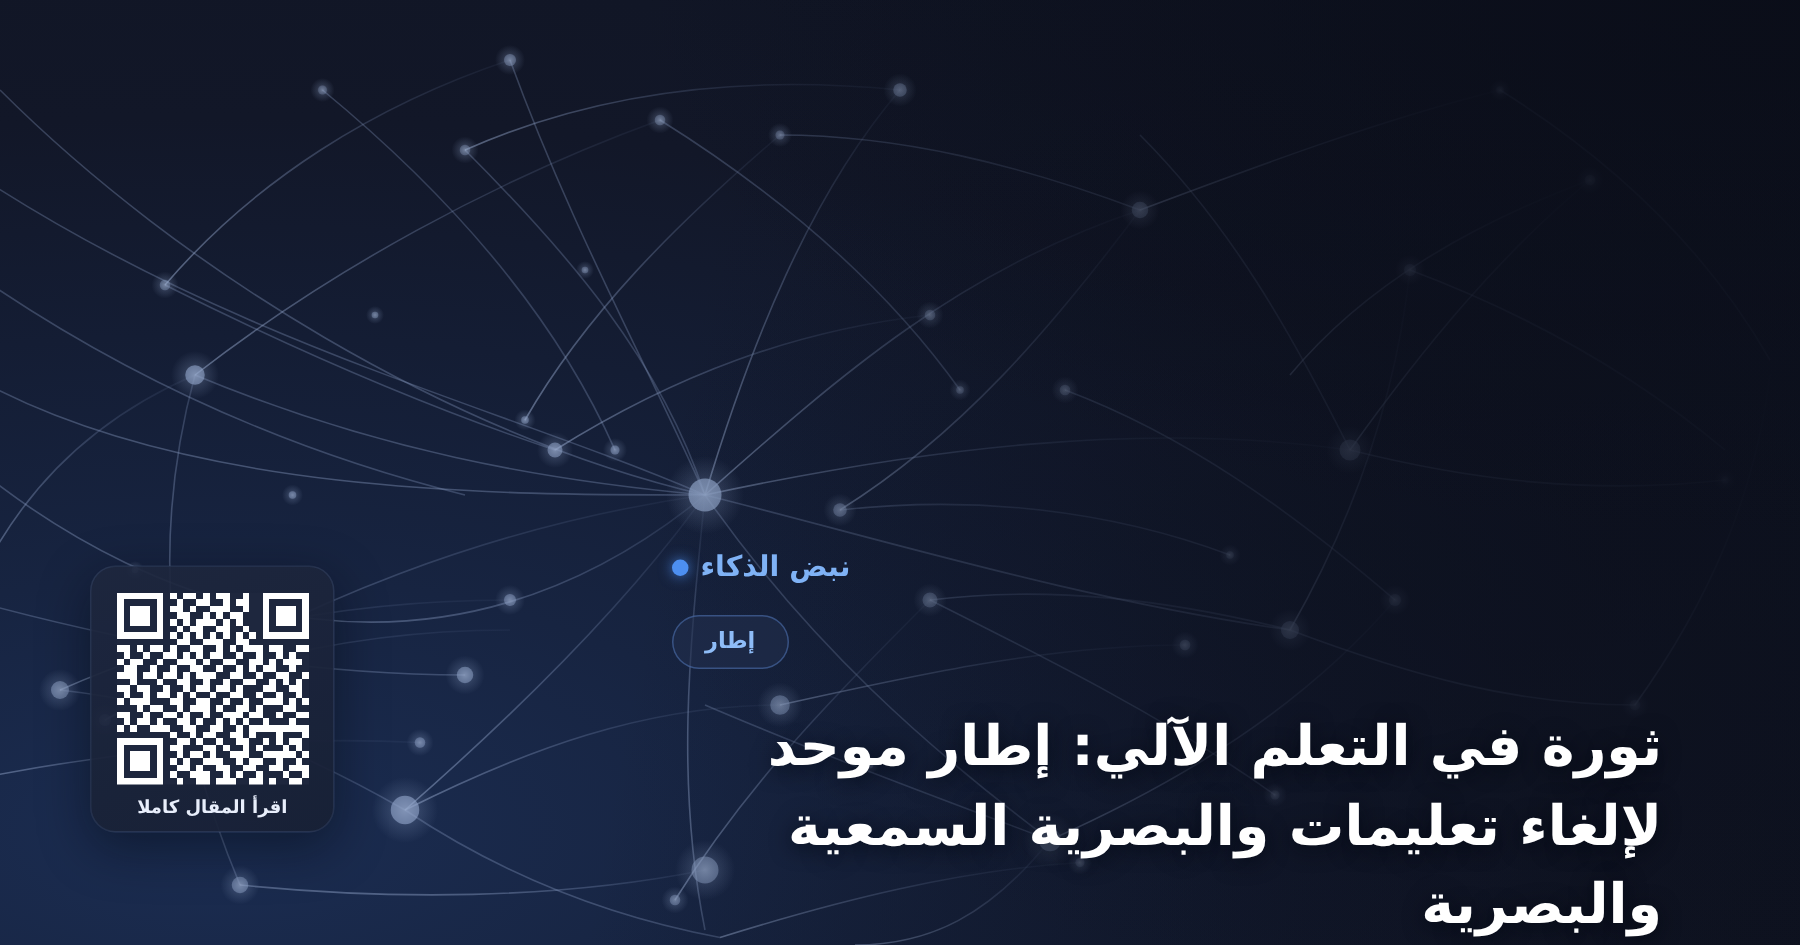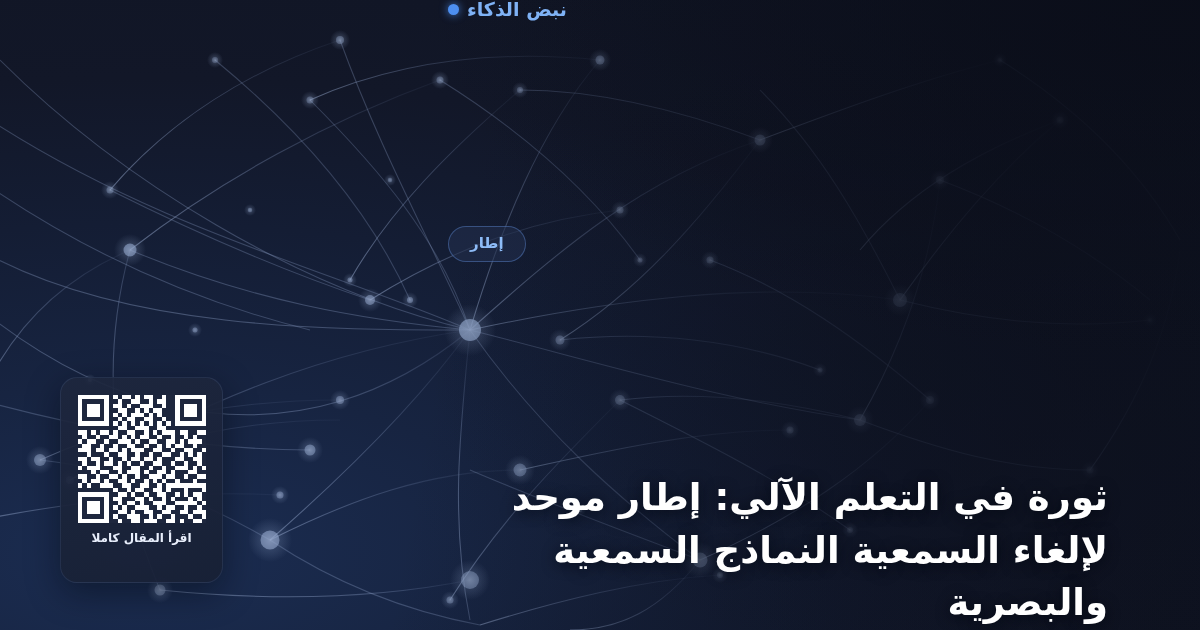--- a/index.html
+++ b/index.html
@@ -38,21 +38,21 @@
 
   
   #content {
     position: absolute;
     top: 0;
     right: 52px;
     width: 700px;
     height: 630px;
     display: flex;
     flex-direction: column;
-    justify-content: space-between;
+    justify-content: flex-end;
     align-items: flex-end;
     text-align: right;
   }
   .brand {
     display: flex;
     align-items: center;
     gap: 8px;
     flex-direction: row-reverse;
     margin-bottom: 22px;
   }
@@ -93,21 +93,21 @@
     max-width: 660px;
     text-shadow: 0 2px 14px rgba(4,8,18,0.75);
   }
 
   
   #qr-card {
     position: absolute;
     left: 60px;
     top: 377px;
     width: 163px;
-    height: 206px;
+    height: 178px;
     border-radius: 17px;
     background: linear-gradient(160deg, rgba(30,39,62,0.93) 0%, rgba(24,32,53,0.93) 100%);
     border: 1px solid rgba(96,120,170,0.18);
     box-shadow: 0 10px 34px rgba(3,6,14,0.45);
     display: flex;
     flex-direction: column;
     align-items: center;
     justify-content: flex-start;
     padding-top: 17px;
     box-sizing: border-box;
@@ -660,17 +660,17 @@
 
     <div class="brand">
       <span class="brand-dot"></span>
       <span class="brand-name">نبض الذكاء</span>
     </div>
 
     <div class="badge">إطار</div>
 
     <h1 class="headline">
       <span>ثورة في التعلم الآلي: إطار موحد لإلغاء</span>
-      <span>السمعية النماذج السمعية والبصرية</span>
+      <span>تعليمات والبصرية السمعية والبصرية</span>
     </h1>
 
   </div>
 </div>
 
 </body></html>

